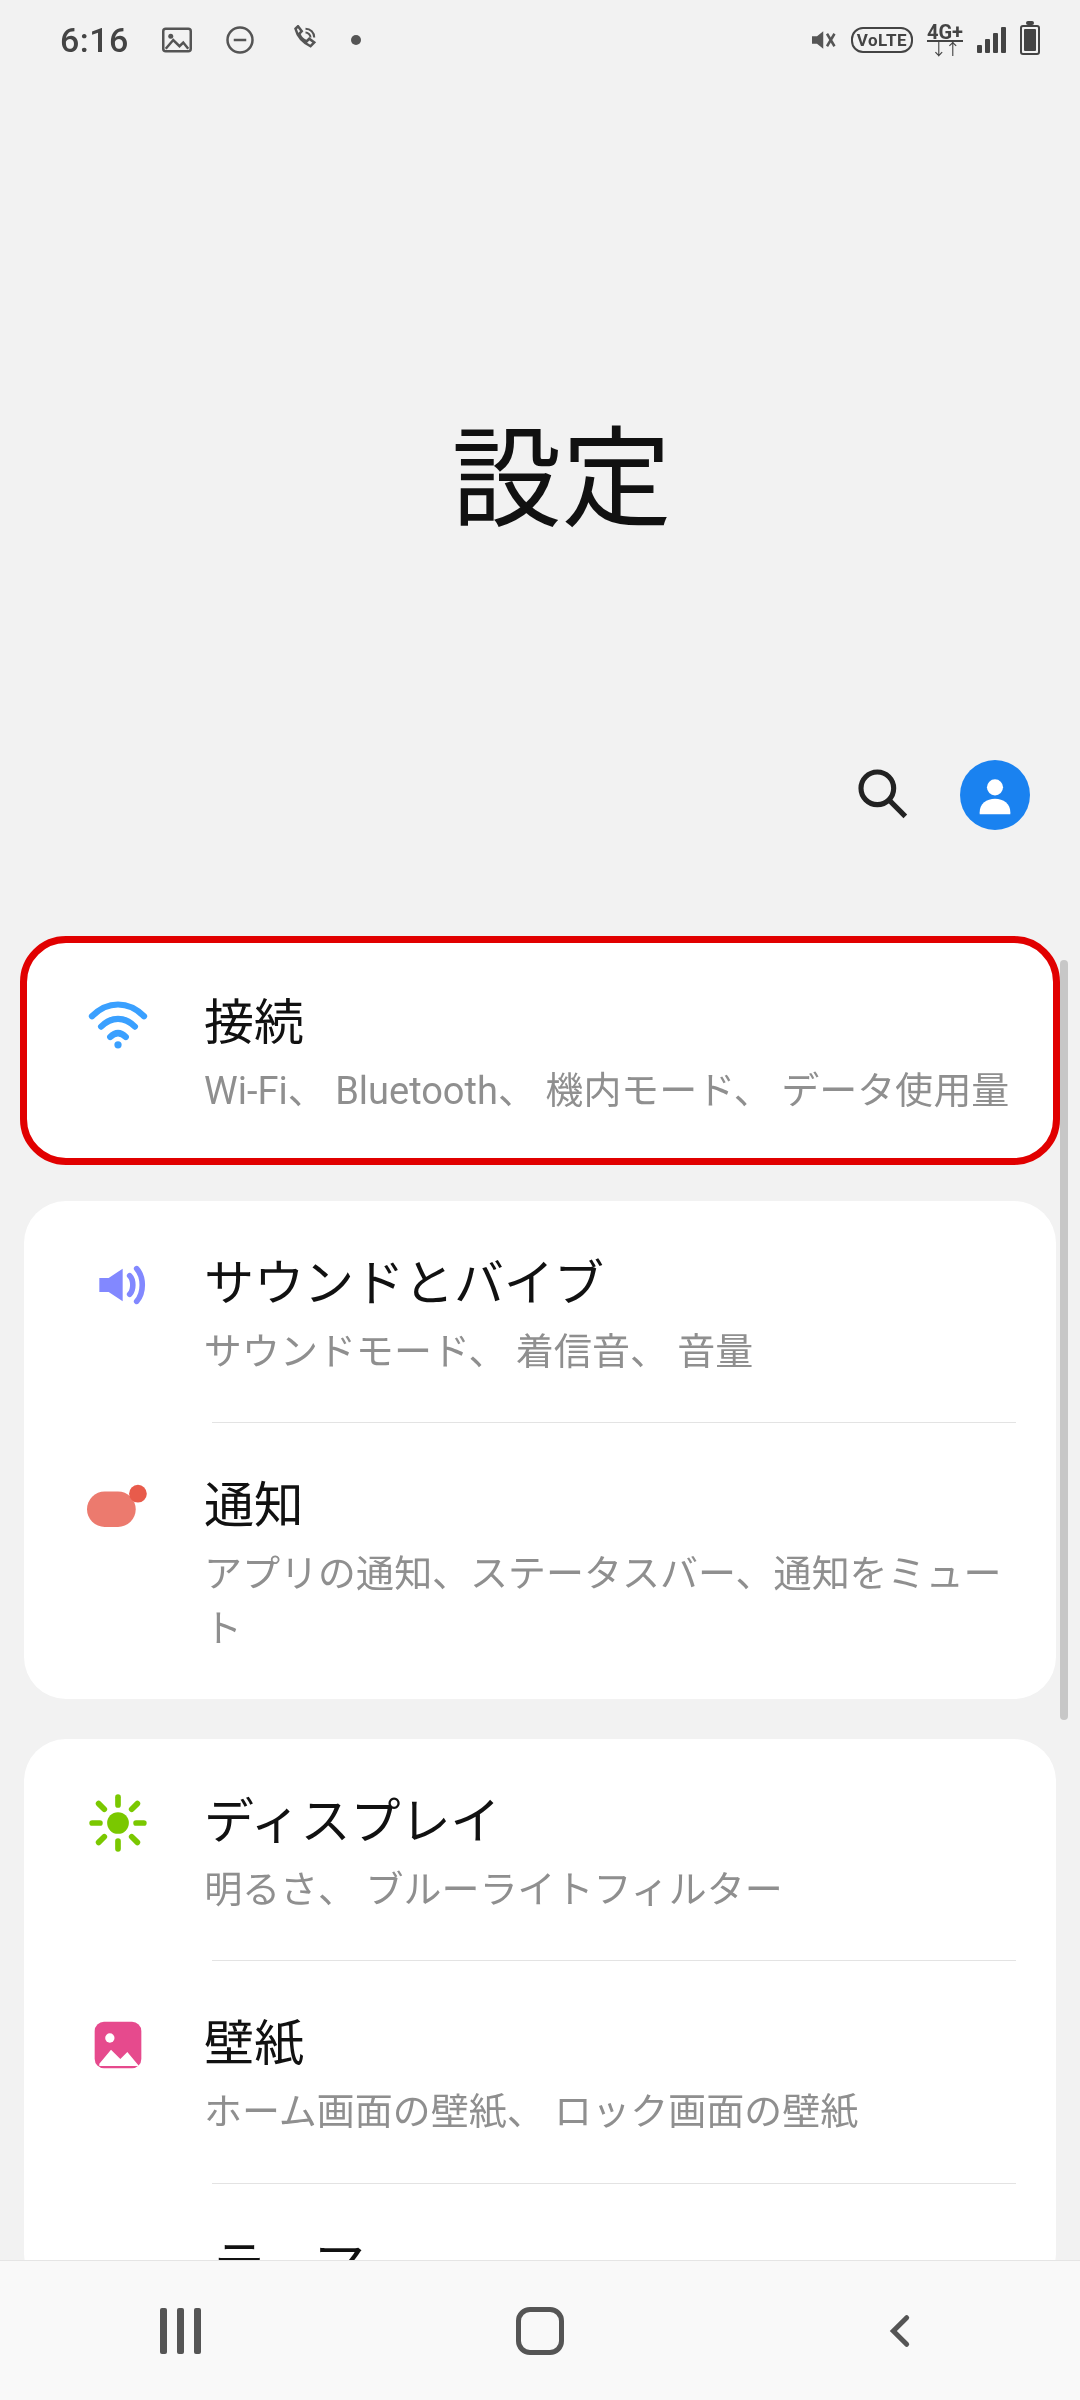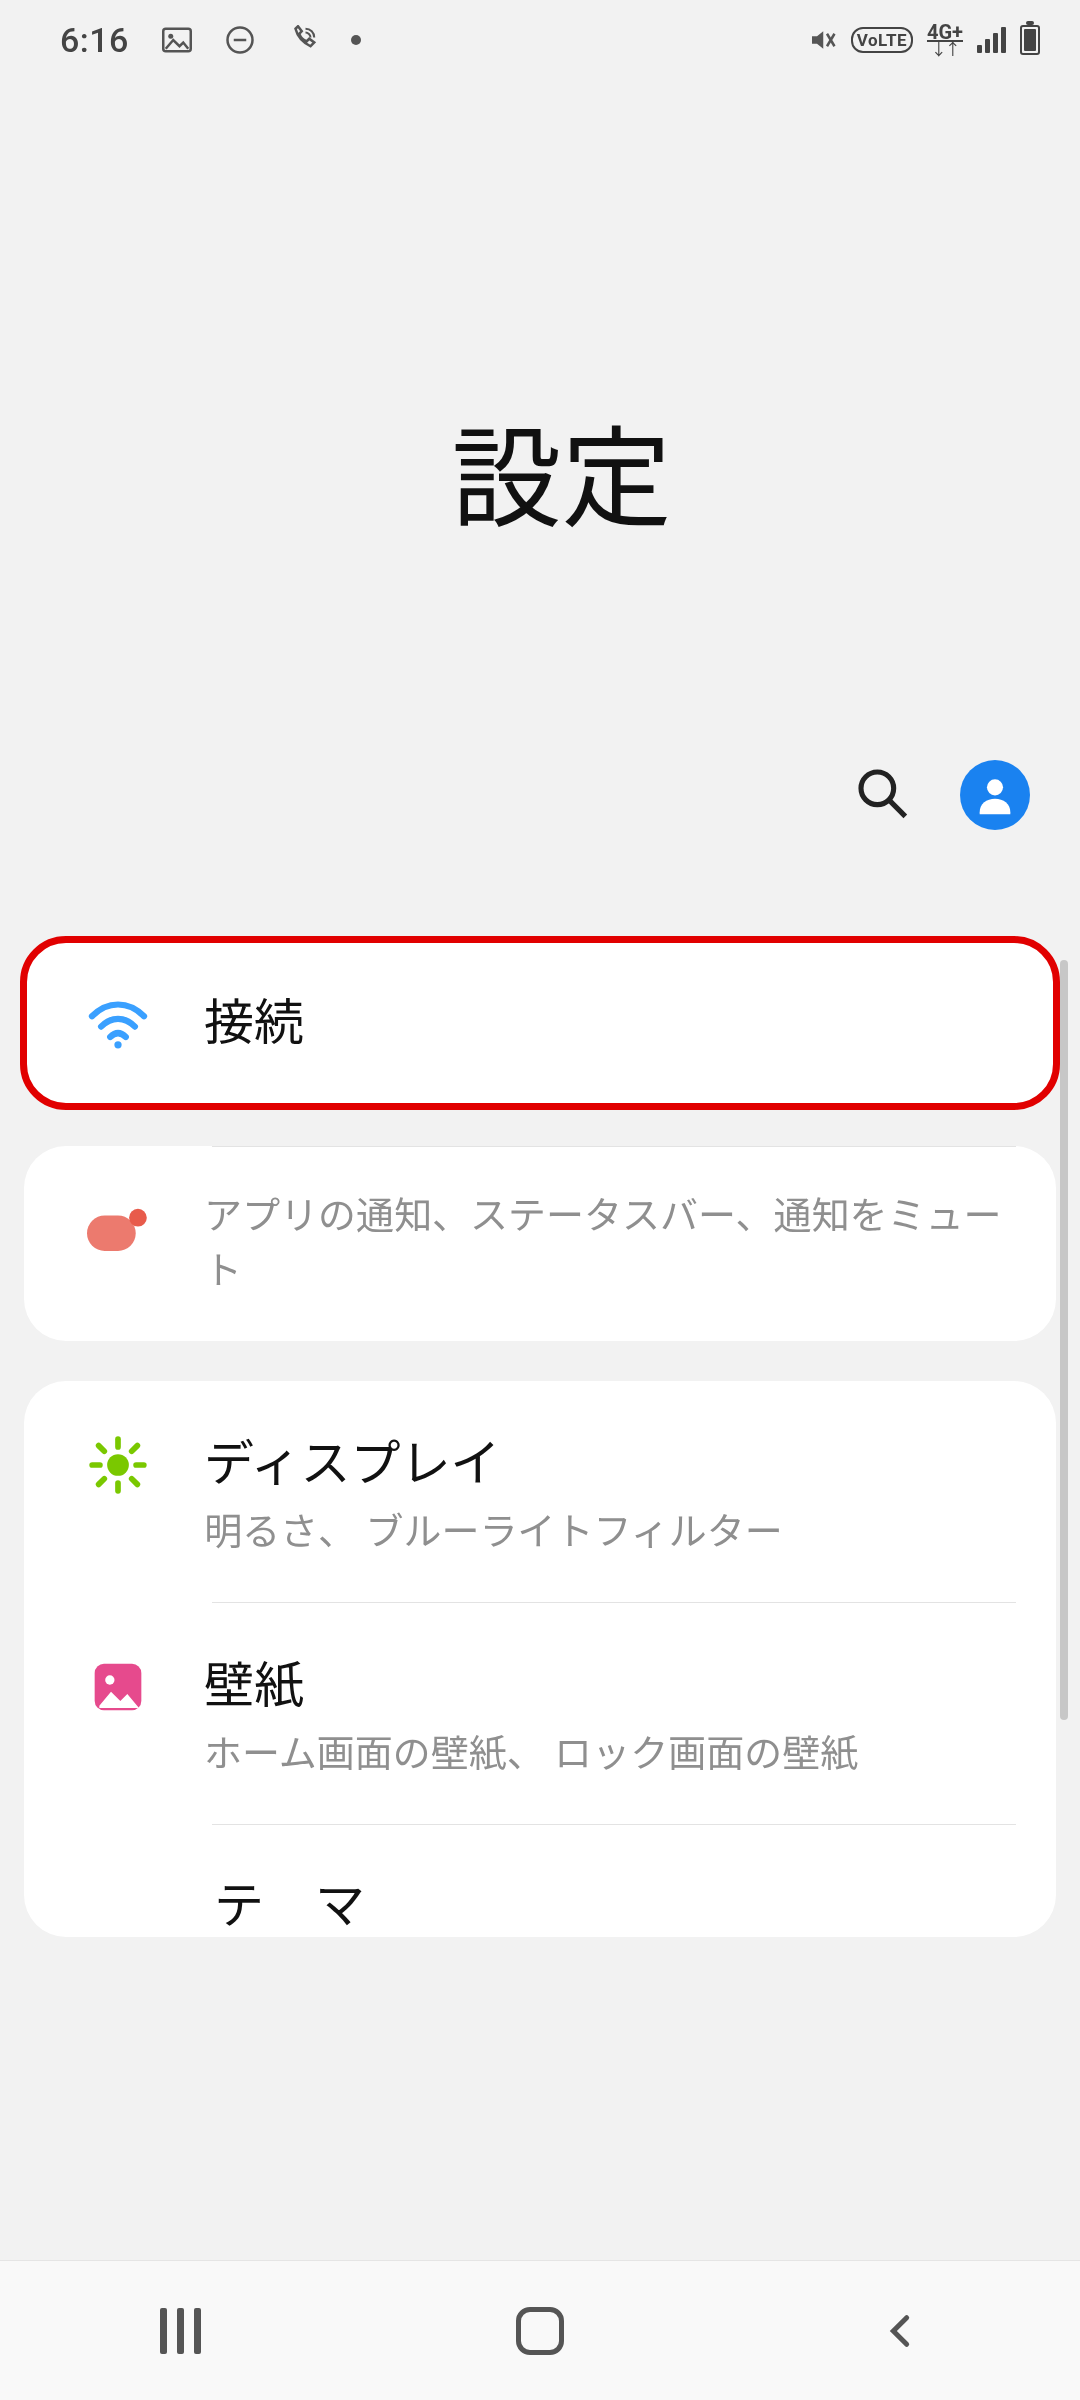--- a/index.html
+++ b/index.html
@@ -252,34 +252,49 @@
       <div class="item-icon">
         <svg class="wifi-svg" width="66" height="52" viewBox="0 0 24 20" fill="none" stroke-width="2.4" stroke-linecap="round">
           <path d="M2 7c6-6 14-6 20 0"></path>
           <path d="M5.5 11c4-4 9-4 13 0"></path>
           <path d="M9 15c2-2 4-2 6 0"></path>
           <circle cx="12" cy="18" r="1.4" fill="#3aa0ff" stroke="none"></circle>
         </svg>
       </div>
       <div class="item-body">
         <div class="item-title">接続</div>
+        <div class="item-sub">Wi-Fi、 Bluetooth、 機内モード、 データ使用量</div>
       </div>
     </div>
   </div>
 
   <div class="card">
+    <div class="item">
+      <div class="item-icon">
+        <svg class="sound-svg" width="66" height="56" viewBox="0 0 24 24">
+          <path d="M4 9v6h4l6 4V5L8 9H4z"></path>
+          <path d="M17 8c1.8 1.8 1.8 6.2 0 8" fill="none" stroke="#8288ff" stroke-width="2.4" stroke-linecap="round"></path>
+          <path d="M20 5c3.2 3.6 3.2 10.4 0 14" fill="none" stroke="#8288ff" stroke-width="2.4" stroke-linecap="round"></path>
+        </svg>
+      </div>
+      <div class="item-body">
+        <div class="item-title">サウンドとバイブ</div>
+        <div class="item-sub">サウンドモード、 着信音、 音量</div>
+      </div>
+    </div>
     <div class="divider"></div>
     <div class="item">
       <div class="item-icon">
         <svg class="notif-svg" width="62" height="48" viewBox="0 0 28 20">
           <rect x="0" y="3" width="22" height="16" rx="8"></rect>
           <circle cx="23" cy="4" r="4" fill="#e85b4b"></circle>
         </svg>
       </div>
       <div class="item-body">
+        <div class="item-title">通知</div>
         <div class="item-sub">アプリの通知、ステータスバー、通知をミュート</div>
       </div>
     </div>
   </div>
 
   <div class="card">
     <div class="item">
       <div class="item-icon">
         <svg class="bright-svg" width="62" height="62" viewBox="0 0 24 24" stroke-width="2.2" stroke-linecap="round">
           <circle cx="12" cy="12" r="4.2" stroke="none"></circle>

